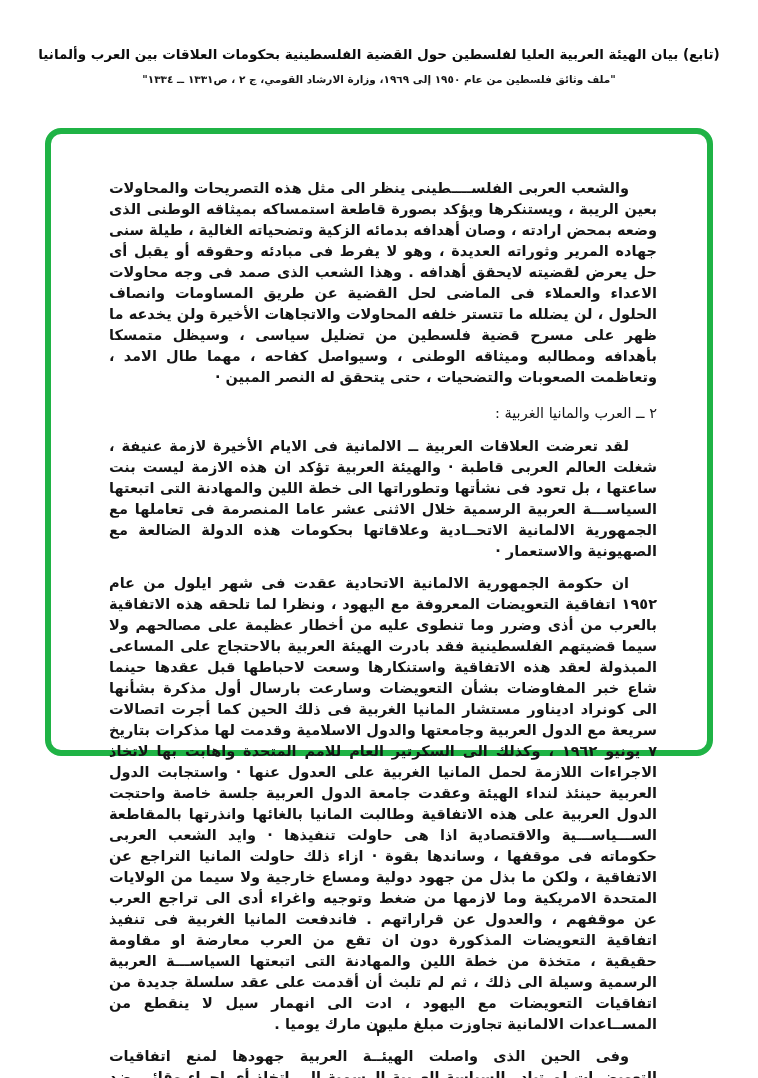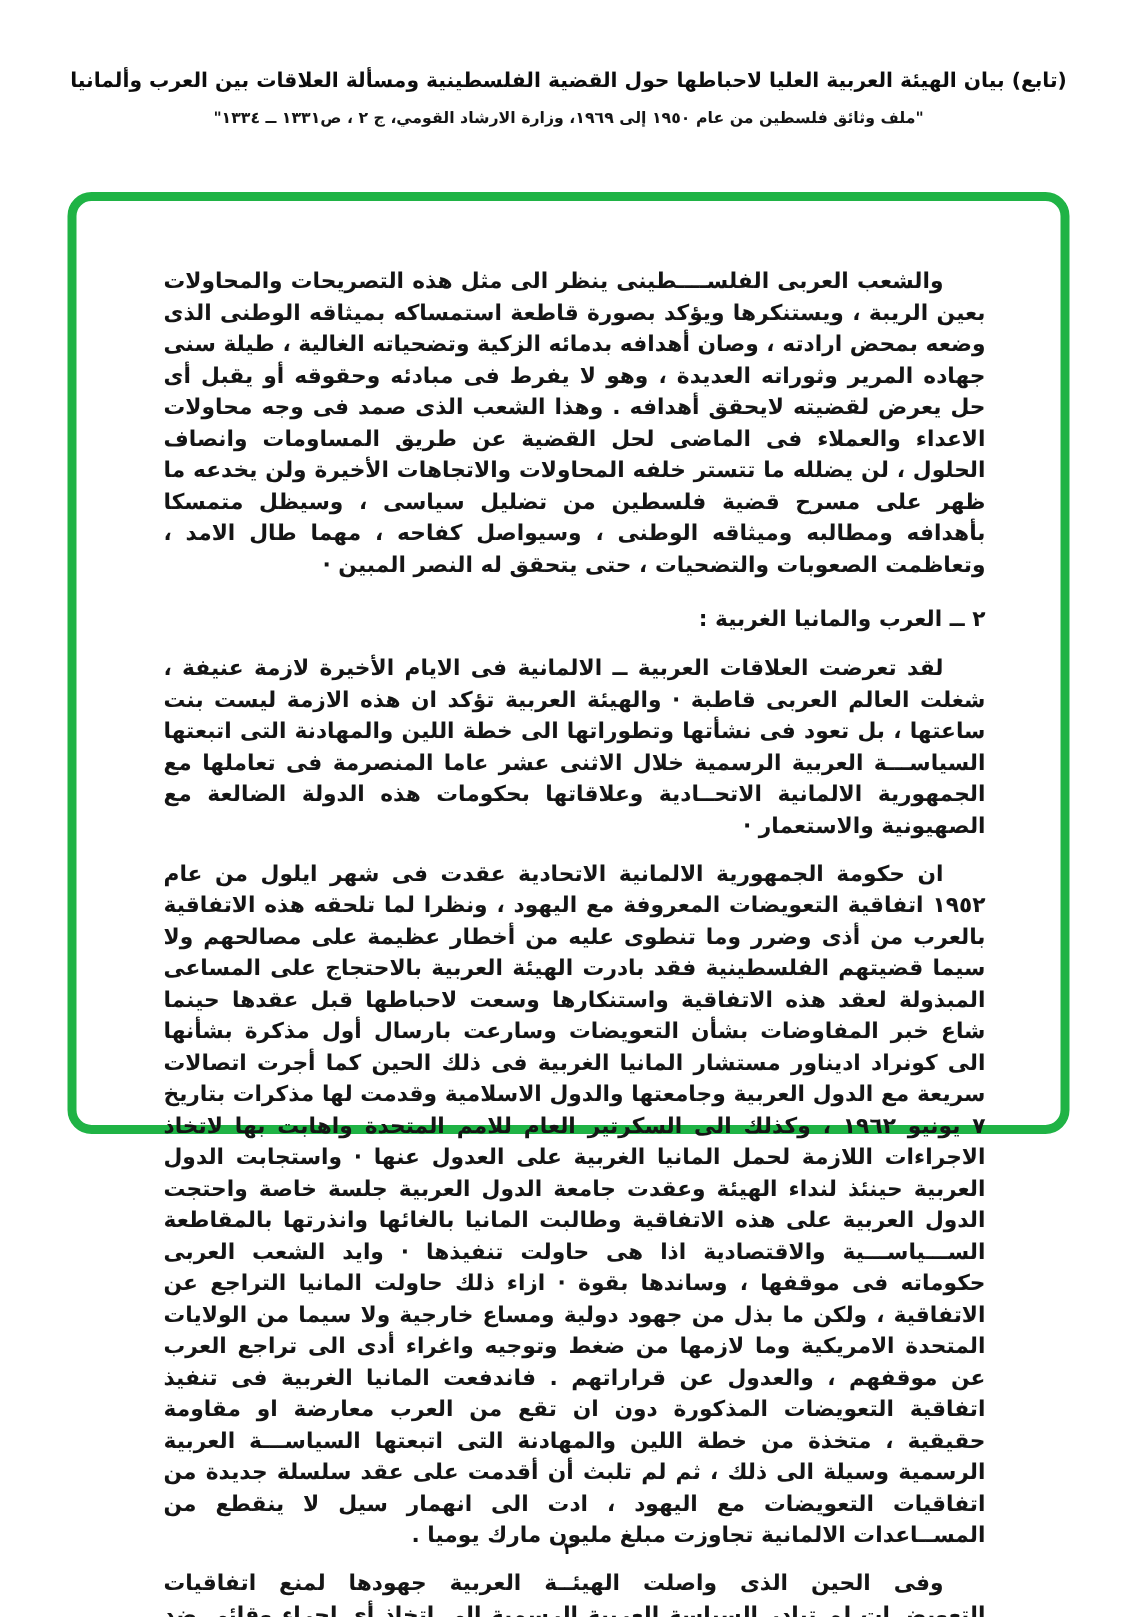--- a/index.html
+++ b/index.html
@@ -56,40 +56,40 @@
     line-height: 21px;
     color: #151515;
   }
   .para {
     margin: 0 0 11px 0;
     text-indent: 28px;
   }
   .section-heading {
     margin: 15px 0 12px 0;
     font-size: 14.5px;
-    font-weight: bold;
+    font-weight: normal;
     text-indent: 0;
   }
   .page-number {
     position: absolute;
     top: 1026px;
     left: 0;
     right: 0;
     text-align: center;
     font-size: 11px;
     font-weight: bold;
     direction: rtl;
     color: #111111;
   }
 </style>
 </head>
 <body>
 
 <div class="doc-header" lang="ar">
-  <p class="doc-title">(تابع) بيان الهيئة العربية العليا لاحباطها حول القضية الفلسطينية ومسألة العلاقات بين العرب وألمانيا</p>
+  <p class="doc-title">(تابع) بيان الهيئة العربية العليا لفلسطين حول القضية الفلسطينية بحكومات العلاقات بين العرب وألمانيا</p>
   <p class="doc-source">"ملف وثائق فلسطين من عام ١٩٥٠ إلى ١٩٦٩، وزارة الارشاد القومي، ج ٢ ، ص١٣٣١ ــ ١٣٣٤"</p>
 </div>
 
 <div class="doc-frame">
   <div class="doc-body" lang="ar">
     <p class="para">والشعب العربى الفلســــطينى ينظر الى مثل هذه التصريحات والمحاولات بعين الريبة ، ويستنكرها ويؤكد بصورة قاطعة استمساكه بميثاقه الوطنى الذى وضعه بمحض ارادته ، وصان أهدافه بدمائه الزكية وتضحياته الغالية ، طيلة سنى جهاده المرير وثوراته العديدة ، وهو لا يفرط فى مبادئه وحقوقه أو يقبل أى حل يعرض لقضيته لايحقق أهدافه . وهذا الشعب الذى صمد فى وجه محاولات الاعداء والعملاء فى الماضى لحل القضية عن طريق المساومات وانصاف الحلول ، لن يضلله ما تتستر خلفه المحاولات والاتجاهات الأخيرة ولن يخدعه ما ظهر على مسرح قضية فلسطين من تضليل سياسى ، وسيظل متمسكا بأهدافه ومطالبه وميثاقه الوطنى ، وسيواصل كفاحه ، مهما طال الامد ، وتعاظمت الصعوبات والتضحيات ، حتى يتحقق له النصر المبين ·</p>
     <h3 class="section-heading">٢ ــ العرب والمانيا الغربية :</h3>
     <p class="para">لقد تعرضت العلاقات العربية ــ الالمانية فى الايام الأخيرة لازمة عنيفة ، شغلت العالم العربى قاطبة · والهيئة العربية تؤكد ان هذه الازمة ليست بنت ساعتها ، بل تعود فى نشأتها وتطوراتها الى خطة اللين والمهادنة التى اتبعتها السياســـة العربية الرسمية خلال الاثنى عشر عاما المنصرمة فى تعاملها مع الجمهورية الالمانية الاتحــادية وعلاقاتها بحكومات هذه الدولة الضالعة مع الصهيونية والاستعمار ·</p>
     <p class="para">ان حكومة الجمهورية الالمانية الاتحادية عقدت فى شهر ايلول من عام ١٩٥٢ اتفاقية التعويضات المعروفة مع اليهود ، ونظرا لما تلحقه هذه الاتفاقية بالعرب من أذى وضرر وما تنطوى عليه من أخطار عظيمة على مصالحهم ولا سيما قضيتهم الفلسطينية فقد بادرت الهيئة العربية بالاحتجاج على المساعى المبذولة لعقد هذه الاتفاقية واستنكارها وسعت لاحباطها قبل عقدها حينما شاع خبر المفاوضات بشأن التعويضات وسارعت بارسال أول مذكرة بشأنها الى كونراد اديناور مستشار المانيا الغربية فى ذلك الحين كما أجرت اتصالات سريعة مع الدول العربية وجامعتها والدول الاسلامية وقدمت لها مذكرات بتاريخ ٧ يونيو ١٩٦٢ ، وكذلك الى السكرتير العام للامم المتحدة واهابت بها لاتخاذ الاجراءات اللازمة لحمل المانيا الغربية على العدول عنها · واستجابت الدول العربية حينئذ لنداء الهيئة وعقدت جامعة الدول العربية جلسة خاصة واحتجت الدول العربية على هذه الاتفاقية وطالبت المانيا بالغائها وانذرتها بالمقاطعة الســـياســـية والاقتصادية اذا هى حاولت تنفيذها · وايد الشعب العربى حكوماته فى موقفها ، وساندها بقوة · ازاء ذلك حاولت المانيا التراجع عن الاتفاقية ، ولكن ما بذل من جهود دولية ومساع خارجية ولا سيما من الولايات المتحدة الامريكية وما لازمها من ضغط وتوجيه واغراء أدى الى تراجع العرب عن موقفهم ، والعدول عن قراراتهم . فاندفعت المانيا الغربية فى تنفيذ اتفاقية التعويضات المذكورة دون ان تقع من العرب معارضة او مقاومة حقيقية ، متخذة من خطة اللين والمهادنة التى اتبعتها السياســـة العربية الرسمية وسيلة الى ذلك ، ثم لم تلبث أن أقدمت على عقد سلسلة جديدة من اتفاقيات التعويضات مع اليهود ، ادت الى انهمار سيل لا ينقطع من المســاعدات الالمانية تجاوزت مبلغ مليون مارك يوميا .</p>
     <p class="para">وفى الحين الذى واصلت الهيئــة العربية جهودها لمنع اتفاقيات التعويضــات لم تبادر السياسة العربية الرسمية الى اتخاذ أى اجراء وقائى ضد هذا الاذى العظيم تلحقه حكومة المانيا الغربية بالوطن العربى وقضية فلسطين · بل حدث ما هو ادهى</p>

